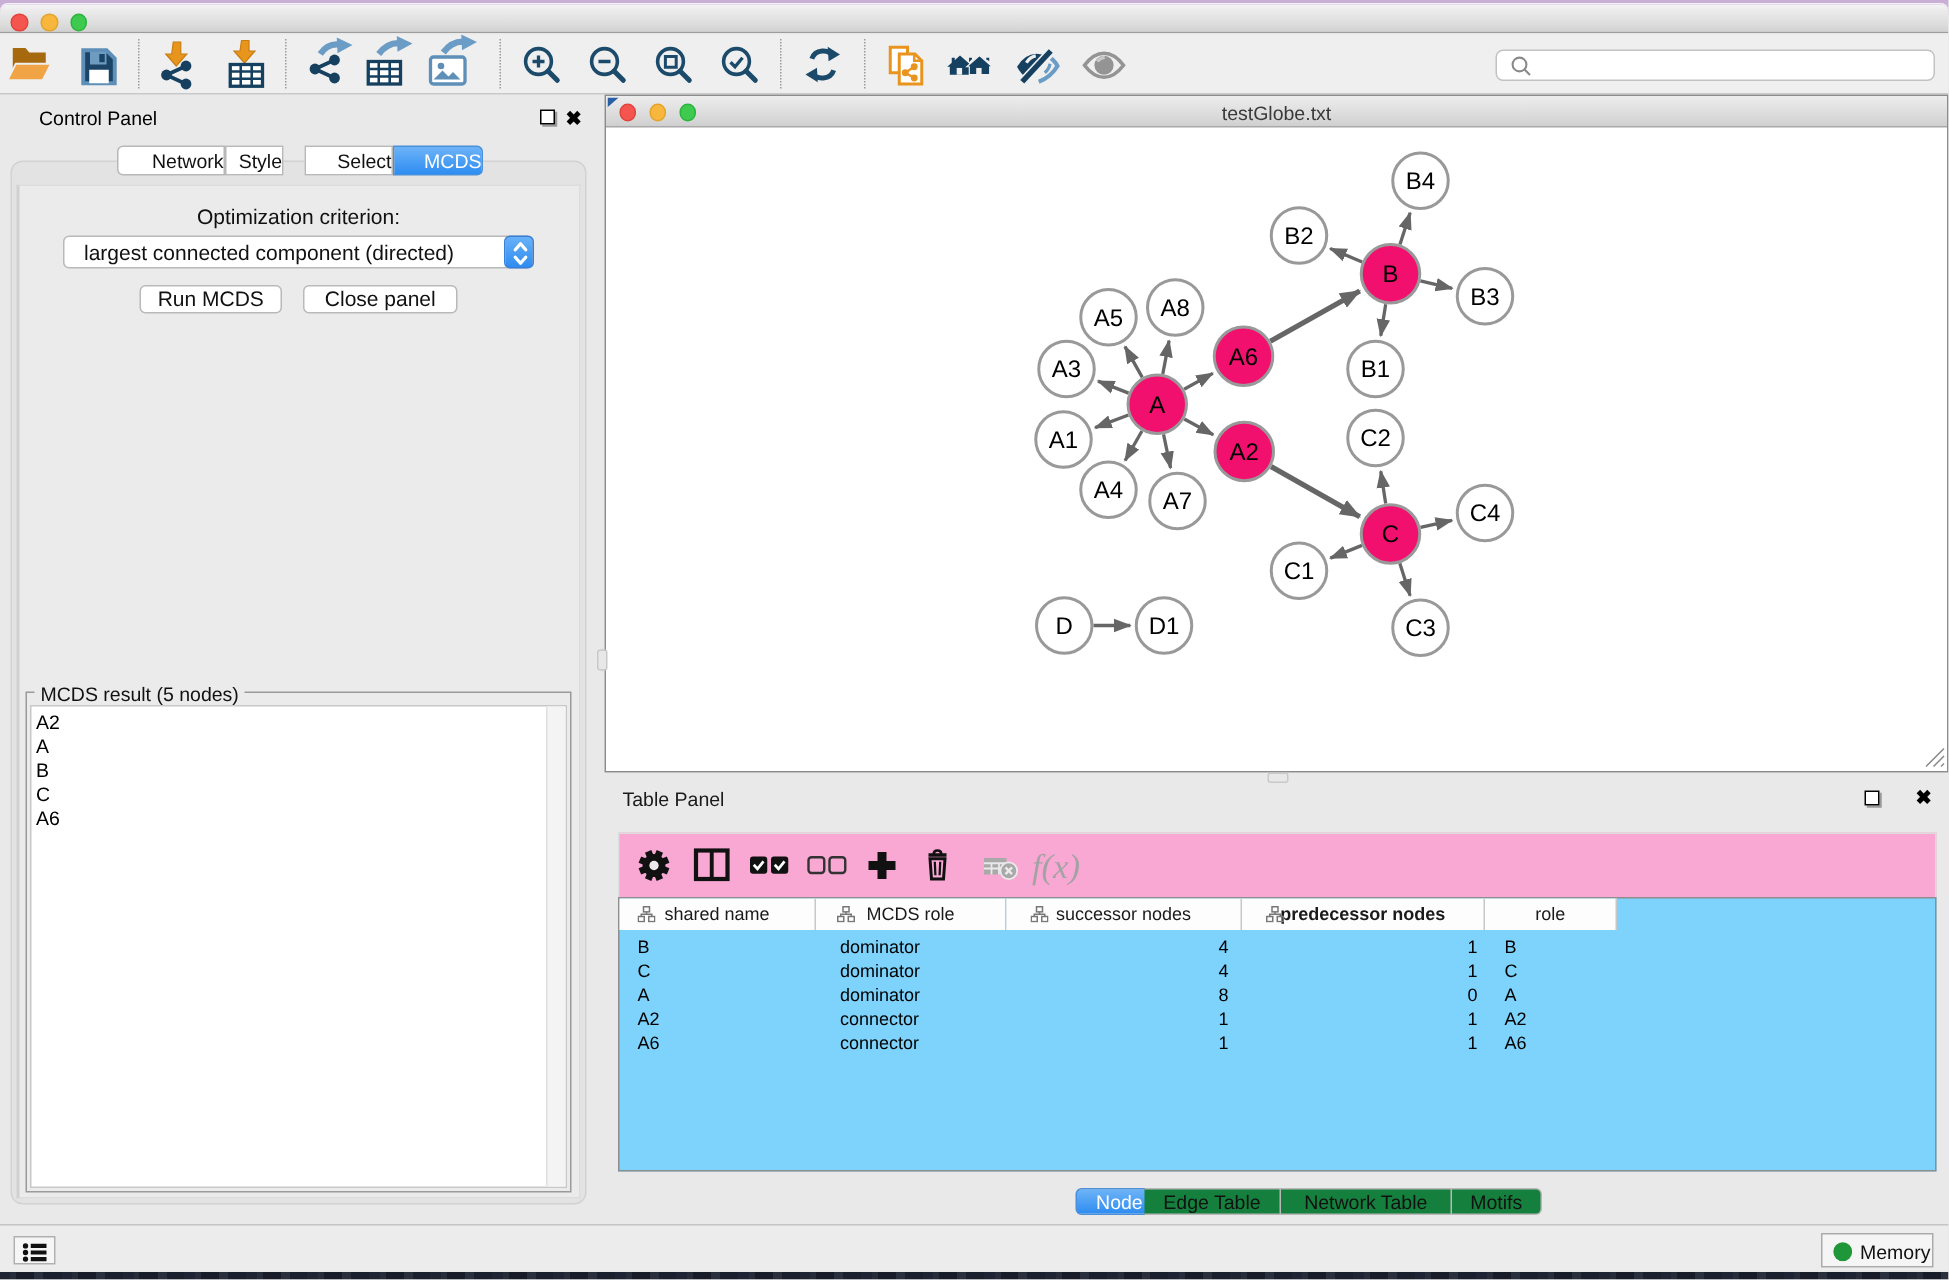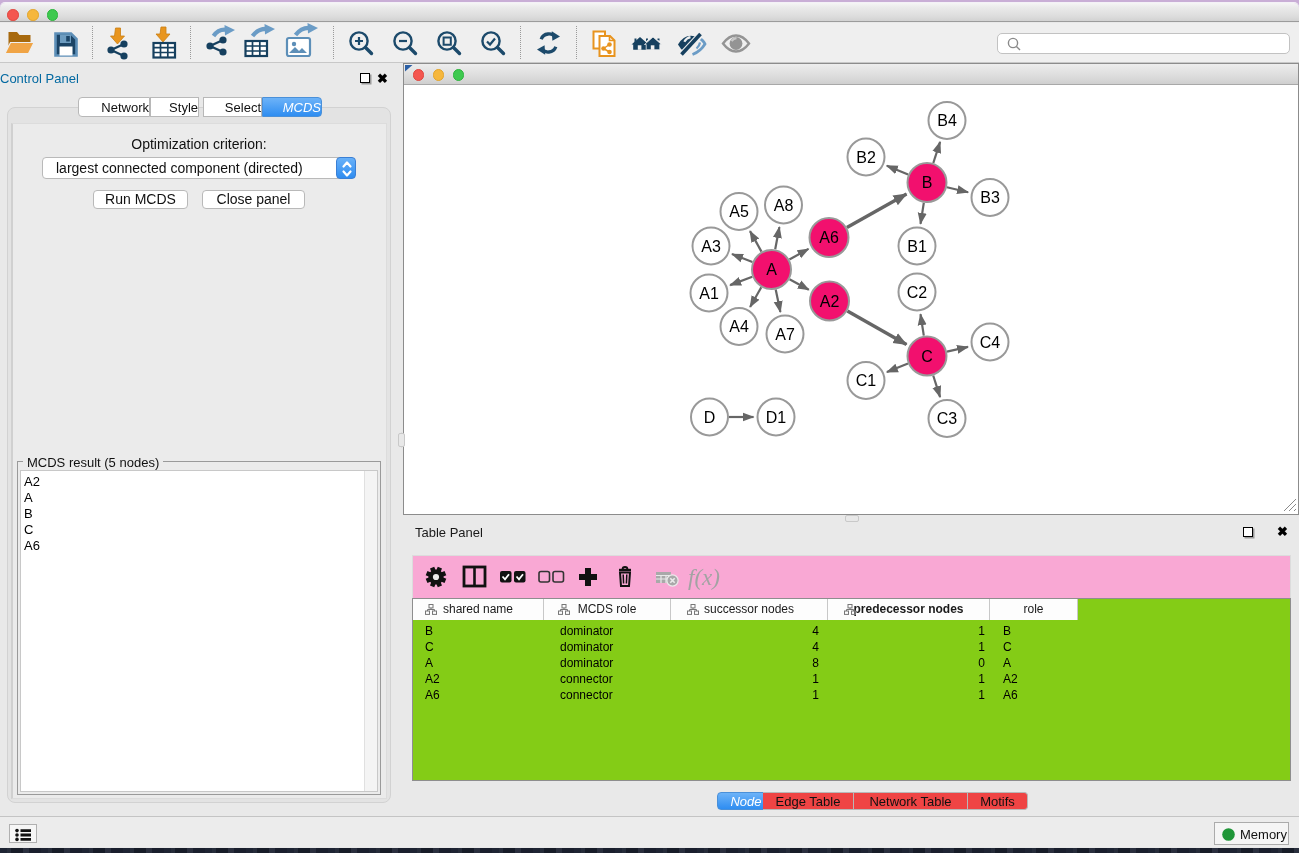--- a/index.html
+++ b/index.html
@@ -14,26 +14,26 @@
 #titlebar { left:0; top:3px; width:1299px; height:19px; background:linear-gradient(#f5f5f5,#ececec 20%,#dcdcdc 75%,#d2d2d2); border-bottom:1px solid #9c9c9c; border-radius:5px 5px 0 0; box-shadow:0 -1px 0 #f4f1f7; }
 #titlebar .title { position:absolute; left:0; right:0; top:4px; text-align:center; font-size:13px; color:#3f3f3f; }
 .tl { position:absolute; border-radius:50%; width:11.6px; height:11.6px; top:6.2px; }
 
 
 #toolbar { left:0; top:23px; width:1299px; height:40px; background:#efefef; border-bottom:1px solid #c8c8c8; }
 .tsep { position:absolute; top:3px; height:33px; width:0; border-left:1px dotted #9a9a9a; }
 #searchbox { position:absolute; left:997px; top:10px; width:293px; height:21px; background:#fff; border:1px solid #c2c2c2; border-radius:5px; }
 
 
-#cpTitle { left:0; top:71px; font-size:13px; color:#0369a1; }
+#cpTitle { left:26px; top:71px; font-size:13px; color:#000000; }
 .floatbtn { width:10px; height:10px; border:1.6px solid #000; background:#fff; box-shadow:1.5px 1.5px 0 #9a9a9a;}
 .closex { font-size:13px; font-weight:bold; color:#000; line-height:10px;}
 #cpTabs { left:78px; top:97px; height:20px; }
 .tab { position:absolute; top:0; height:20px; background:#fff; border:1px solid #b8b8b8; font-size:13px; color:#111; text-align:right; line-height:19px; }
-.tabsel { background:linear-gradient(#6db3f8,#2e8df1); color:#fff; border-color:#4a90d9;font-style:italic; }
+.tabsel { background:linear-gradient(#6db3f8,#2e8df1); color:#fff; border-color:#4a90d9; }
 #cpPane { left:7px; top:107px; width:384px; height:696px; background:#e3e3e3; border:1px solid #d2d2d2; border-radius:8px; }
 #cpInner { left:11px; top:123px; width:376px; height:676px; background:#ebebeb; border:1px solid #dcdcdc; border-left:2px solid #d0d0d0; }
 #optlabel { left:0px; top:136px; width:398px; text-align:center; font-size:14px; color:#111; }
 #dropdown { left:42px; top:157px; width:313px; height:22px; background:#fff; border:1px solid #b9b9b9; border-radius:4px; font-size:14px; color:#111; line-height:20px; padding-left:13px;}
 #spinner { left:336px; top:157px; width:20px; height:22px; border-radius:4px; background:linear-gradient(#68b1f9,#2f8cf0); border:1px solid #3a7fd5; }
 .btn { position:absolute; height:19px; background:#fff; border:1px solid #b9b9b9; border-radius:4px; font-size:14px; color:#111; text-align:center; line-height:17px; }
 #groupbox { left:17px; top:461px; width:364px; height:334px; border:1px solid #9a9a9a; }
 #legend { left:23px; top:455px; background:#ebebeb; padding:0 4px; font-size:13px; color:#111; }
 #mcdslist { left:20px; top:470px; width:358px; height:322px; background:#fff; border:1px solid #c8c8c8; font-size:13px; color:#000; padding-top:3px; }
 #mcdslist div { height:16px; line-height:16px; padding-left:3px; }
@@ -41,25 +41,25 @@
 
 
 #gwin { left:403px; top:63px; width:896px; height:452px; background:#fff; border:1px solid #8c8c8c; }
 #gtitle { left:0; top:0; width:894px; height:21px; background:linear-gradient(#ededed,#d8d8d8 75%,#cfcfcf); border-bottom:1px solid #a8a8a8; }
 #gtitle .title { position:absolute; left:0; right:0; top:4px; text-align:center; font-size:13px; color:#3a3a3a; }
 .gl { position:absolute; border-radius:50%; width:11.3px; height:11.3px; top:5.3px; }
 
 
 #tpTitle { left:415px; top:525px; font-size:13px; color:#1a1a1a; }
 #tbar { left:412px; top:555px; width:879px; height:43px; background:#f9a8d4; border:1px solid #dcdcdc; border-bottom:none; }
-#ttable { left:412px; top:598px; width:879px; height:183px; background:#84cc16; border:1px solid #8e8e8e; }
+#ttable { left:412px; top:598px; width:879px; height:183px; background:#7dd3fc; border:1px solid #8e8e8e; }
 .th { position:absolute; top:0; height:21px; border-right:1px solid #c8c8c8; font-size:12px; color:#1a1a1a; text-align:center; line-height:21px; background:#fdfdfd; }
 .trow { position:absolute; height:16px; font-size:12px; color:#000; line-height:16px; }
 #btabs { left:670px; top:792px; height:18px; }
-.btab { position:absolute; top:0; height:18px; background:#ef4444; border:1px solid #b8b8b8; font-size:13px; color:#111; text-align:center; line-height:17px; border-radius:3px;}
+.btab { position:absolute; top:0; height:18px; background:#15803d; border:1px solid #b8b8b8; font-size:13px; color:#111; text-align:center; line-height:17px; border-radius:3px;}
 .btab.tabsel { background:linear-gradient(#6db3f8,#2e8df1); color:#fff; border-color:#4a90d9;margin-left:47px; }
 
 
 #statusline { left:0; top:816px; width:1299px; height:31px; background:#ececec; border-top:1px solid #c4c4c4; }
 #listbtn { left:9px; top:824px; width:28px; height:19px; background:#f6f6f6; border:1px solid #b0b0b0; }
 #membtn { left:1214px; top:822px; width:75px; height:23px; background:#f5f5f5; border:1px solid #ababab; font-size:13px; color:#111; }
 #deskBottom { left:0; top:848px; width:1299px; height:5px; background:repeating-linear-gradient(90deg,#1e2433 0 7px,#262c3a 7px 11px,#171c28 11px 23px,#2a2f3e 23px 29px,#1a1f2d 29px 41px); }
 
 .hicon { position:absolute; top:5px; }
 .rr { text-align:right; }
@@ -196,21 +196,21 @@
   </div>
 </div>
 
 <div id="cpTitle" class="abs">Control Panel</div>
 <div class="abs floatbtn" style="left:360px;top:73px;"></div>
 <div class="abs closex" style="left:377px;top:74px;">✖</div>
 <div id="cpPane" class="abs"></div>
 <div id="cpInner" class="abs"></div>
 <div id="cpTabs" class="abs">
   <div class="tab" style="left:0; width:72px; border-radius:4px 0 0 4px;">Network</div>
-  <div class="tab" style="left:72px; width:49px;">Style</div>
+  <div class="tab" style="left:72px; width:39px;">Style</div>
   <div class="tab" style="left:125px; width:59px;">Select</div>
   <div class="tab tabsel" style="left:184px; width:60px; border-radius:0 4px 4px 0;">MCDS</div>
 </div>
 <div id="optlabel" class="abs">Optimization criterion:</div>
 <div id="dropdown" class="abs">largest connected component (directed)</div>
 <div id="spinner" class="abs"><svg width="20" height="22">
 <path d="M6.5,8.5 l3.5,-4 l3.5,4" fill="none" stroke="#fff" stroke-width="2.2" stroke-linecap="round" stroke-linejoin="round"></path>
 <path d="M6.5,13.5 l3.5,4 l3.5,-4" fill="none" stroke="#fff" stroke-width="2.2" stroke-linecap="round" stroke-linejoin="round"></path>
 </svg></div>
 <div class="btn abs" style="left:93px;top:190px;width:95px;">Run MCDS</div>
@@ -227,20 +227,21 @@
 <div id="mcdsScroll" class="abs"></div>
 
 <div id="gwin" class="abs">
   <div id="gtitle" class="abs">
     <svg width="8" height="7" style="position:absolute;left:0.5px;top:0.5px;">
         <path d="M0,0 L7.5,0 L0,6.5 z" fill="#2b5fa5"></path>
       </svg>
     <div class="gl" style="left:9.2px;background:#f4564f;border:1px solid #e0443c;"></div>
     <div class="gl" style="left:29.1px;background:#f6b73c;border:1px solid #e3a42a;"></div>
     <div class="gl" style="left:49px;background:#3ec94f;border:1px solid #2cb43d;"></div>
+    <div class="title">testGlobe.txt</div>
   </div>
   <svg width="894" height="429" style="position:absolute;left:0;top:21px;" viewBox="404 85 894 429">
     <defs>
       <marker id="ah1" markerWidth="13" markerHeight="11" refX="11" refY="5" orient="auto" markerUnits="userSpaceOnUse">
           <path d="M0,0.5 L12,5 L0,9.5 z" fill="#666"></path>
         </marker>
       <marker id="ah2" markerWidth="16" markerHeight="13" refX="13" refY="6" orient="auto" markerUnits="userSpaceOnUse">
           <path d="M0,0.5 L14,6 L0,11.5 z" fill="#666"></path>
         </marker>
     </defs>

